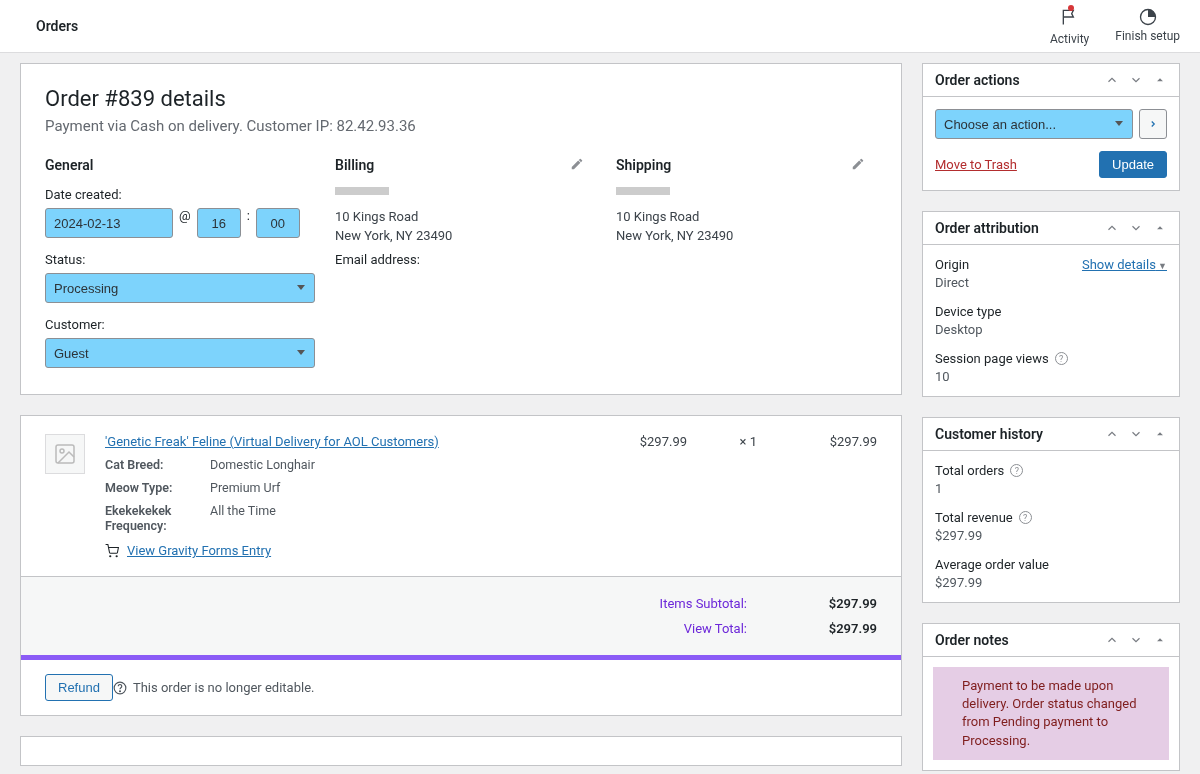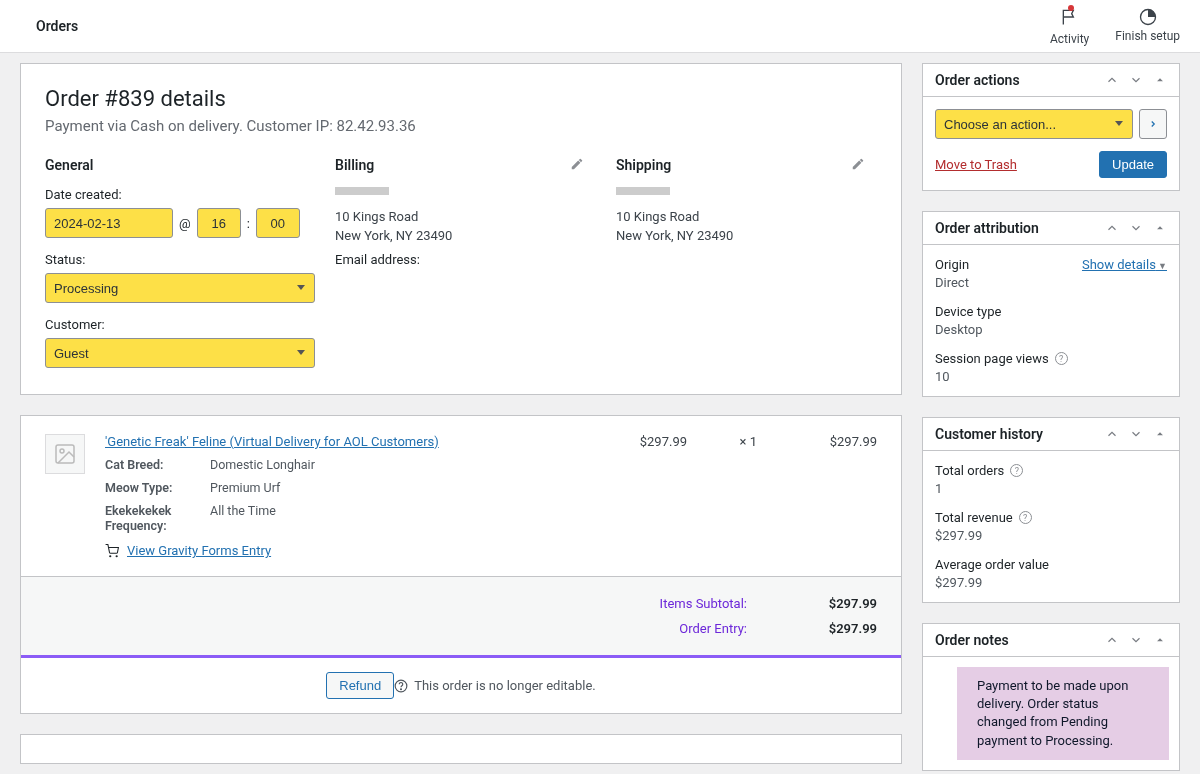--- a/index.html
+++ b/index.html
@@ -43,23 +43,23 @@
   .postbox-body { padding: 12px; font-size: 13px; }
 
   
   .order-details { padding: 22px 24px 26px; }
   .order-title { font-size: 22px; font-weight: 400; margin-bottom: 6px; }
   .order-sub { color: #646970; font-size: 15px; margin-bottom: 22px; }
   .order-columns { display: flex; gap: 20px; }
   .order-col { flex: 1; position:relative;}
   .order-col h3 { font-size: 14px; font-weight: 600; margin-bottom: 14px;}
   .field-label { font-size: 13px; color: #1d2327; margin-bottom: 6px; display:block; }
-  .date-row { display:flex; align-items:center; gap:6px; margin-bottom:14px;}
+  .date-row { display:flex; align-items:flex-start; gap:6px; margin-bottom:14px;}
   input[type="text"], select.wc {
-    background:#fde047; border:1px solid #8c8f94; border-radius:3px;
+    background:#7dd3fc; border:1px solid #8c8f94; border-radius:3px;
     padding: 0 8px; height: 30px; font-size: 13px; color:#2c3338;
   }
   .date-input { width: 128px; }
   .time-input { width: 44px; text-align:center; }
   select.wc { width: 270px; appearance: none; background-image: none; position:relative; }
   .select-wrap { position: relative; display: inline-block; }
   .select-wrap::after {
     content:""; position:absolute; right:10px; top:12px;
     border-left:4px solid transparent; border-right:4px solid transparent; border-top:5px solid #555; pointer-events:none;
   }
@@ -79,21 +79,21 @@
   .item-meta .k { font-weight:600; }
   .gf-link { margin-top:10px; display:flex; align-items:center; gap:8px; }
   .gf-link svg{width:14px;height:14px;}
   .gf-link a{text-decoration:underline;cursor:pointer;}
   .item-cost,.item-qty,.item-total{ width:120px; text-align:right; color:#3c434a;}
   .item-qty{width:70px;}
   .totals { background:#f6f7f7; padding:14px 24px; border-top:1px solid #c3c4c7;}
   .totals-row { display:flex; justify-content:flex-end; gap:10px; padding:5px 0; }
   .totals-row .lbl{ color:#6d28d9; width:160px; text-align:right;}
   .totals-row .val{ width:120px; text-align:right; font-weight:600;}
-  .items-footer { display:flex; justify-content:center; align-items:center; padding:14px 24px; border-top:3px solid #8b5cf6;}
+  .items-footer { display:flex; justify-content:flex-start; align-items:center; padding:14px 24px; border-top:5px solid #8b5cf6;}
   .btn { border:1px solid #2271b1; color:#2271b1; background:#f6f7f7; border-radius:3px; padding:5px 12px; cursor:pointer; font-size:13px;}
   .btn-primary { background:#2271b1; color:#fff; border-color:#2271b1;}
   .note-text{ color:#50575e; display:flex; align-items:center; gap:6px;}
   .note-text svg{width:14px;height:14px;}
 
   
   .dl-header { display:flex; justify-content:space-between; align-items:center; padding:14px 14px; }
 
   
   .action-select-row { display:flex; gap:6px; margin-bottom:12px;}
@@ -105,21 +105,21 @@
   .trash-link{ color:#b32d2e; text-decoration:underline; cursor:pointer;}
 
   .attr-row{ margin-bottom:14px;}
   .attr-row:last-child{margin-bottom:0;}
   .attr-row .k{ font-size:13px; color:#1d2327; margin-bottom:3px; display:flex;align-items:center;gap:6px;}
   .attr-row .v{ color:#50575e;}
   .details-toggle{ float:right; color:#2271b1; text-decoration:underline; cursor:pointer; font-size:13px;}
   .details-toggle::after{ content:" \25BC"; font-size:9px; color:#787c82;}
   .help-ic{width:13px;height:13px;border:1px solid #8c8f94;border-radius:50%;display:inline-flex;align-items:center;justify-content:center;font-size:9px;color:#8c8f94;}
 
-  .order-note{ background:#e5cde5; padding:10px 20px; color:#0f172a; line-height:1.4; position:relative;margin-left:24px;}
+  .order-note{ background:#e5cde5; padding:10px 29px; color:#7f1d1d; line-height:1.4; position:relative;}
 </style>
 </head>
 <body>
 
 <div class="topbar">
   <div class="topbar-title">Orders</div>
   <div class="topbar-right">
     <div class="topbar-item">
       <span style="position:relative">
         <span class="red-dot"></span>
@@ -239,21 +239,21 @@
         <div class="item-qty">× 1</div>
         <div class="item-total">$297.99</div>
       </div>
 
       <div class="totals">
         <div class="totals-row">
           <div class="lbl">Items Subtotal:</div>
           <div class="val">$297.99</div>
         </div>
         <div class="totals-row">
-          <div class="lbl">Order Entry:</div>
+          <div class="lbl">View Total:</div>
           <div class="val">$297.99</div>
         </div>
       </div>
 
       <div class="items-footer">
         <button class="btn">Refund</button>
         <div class="note-text">
           <svg viewBox="0 0 24 24" fill="none" stroke="currentColor" stroke-width="2">
               <circle cx="12" cy="12" r="10"></circle>
               <path d="M9 9a3 3 0 1 1 4.5 2.6C12.5 12.5 12 13 12 14"></path>

